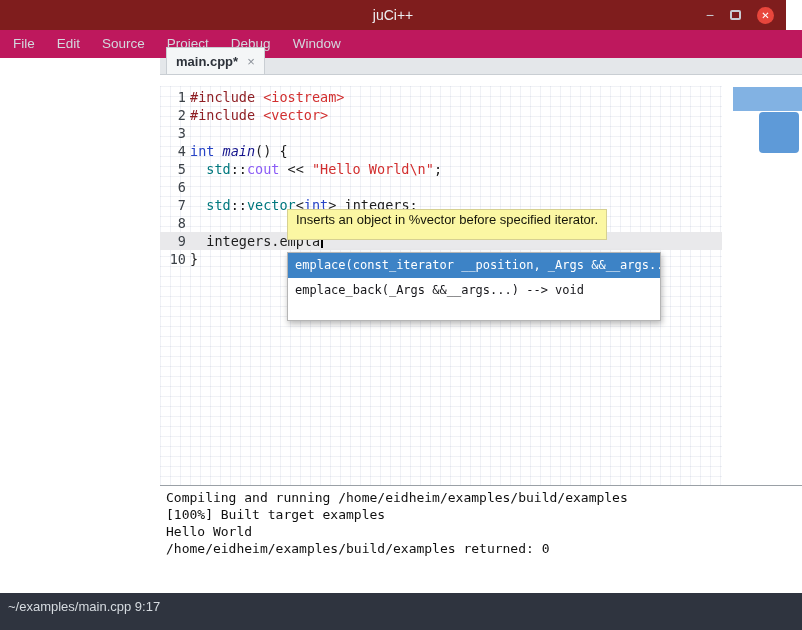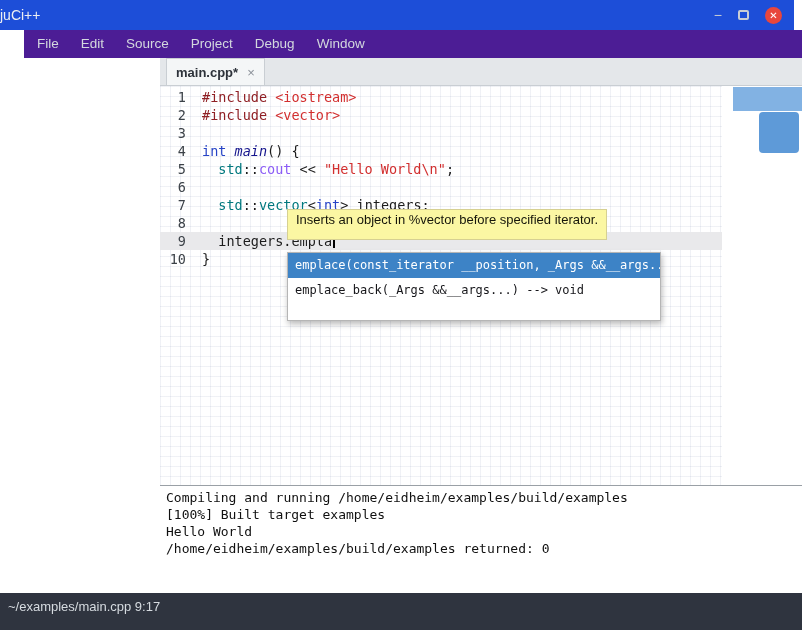--- a/index.html
+++ b/index.html
@@ -1,60 +1,60 @@
 <!DOCTYPE html>
 <html><head>
 <meta charset="utf-8">
 <style>
   * { margin:0; padding:0; box-sizing:border-box; }
   body { background:#555; font-family:"Liberation Sans", sans-serif; }
   .app { position:relative; width:802px; height:630px; background:#ffffff; overflow:hidden; }
 
   
-  .titlebar { position:absolute; top:0; left:0; right:8px; height:30px; background:#1d4ed8;
-              display:flex; align-items:center; justify-content:flex-start; }
+  .titlebar { position:absolute; top:0; left:0; right:16px; height:30px; background:#7f1d1d;
+              display:flex; align-items:center; justify-content:center; }
   .title-text { color:#edeff2; font-size:14px; }
   .win-controls { position:absolute; right:12px; top:0; height:30px; display:flex; align-items:center; gap:16px; }
   .btn-min { color:#c9cdd4; font-size:14px; line-height:30px; cursor:default; }
   .btn-restore { width:11px; height:10px; border:2px solid #c9cdd4; border-radius:2px; }
   .btn-close { width:17px; height:17px; border-radius:50%; background:#e8463c; color:#ffffff;
                font-size:10px; display:flex; align-items:center; justify-content:center; }
 
   
-  .menubar { position:absolute; top:30px; left:0; right:0; height:28px; background:#4c1d95;
-             display:flex; align-items:flex-end; padding-left:2px;margin-left:24px; }
+  .menubar { position:absolute; top:30px; left:0; right:0; height:28px; background:#be185d;
+             display:flex; align-items:flex-end; padding-left:2px; }
   .menu-item { padding:0 11px; line-height:28px; color:#d3d8de; font-size:13.5px; }
 
   
   .sidebar { position:absolute; top:58px; left:0; width:160px; bottom:27px; background:#ffffff;
              border-right:1px solid #bcc0c4; }
   .sidebar-header { height:28px; line-height:28px; padding-left:10px; color:#9aa0a8; font-size:14px; }
   .tree-item { height:27px; display:flex; align-items:center; font-size:13.5px; color:#272b33; padding-left:4px; }
   .tree-item.selected { background:#d5d8db; }
   .tree-item .arrow { width:20px; text-align:center; color:#4b5056; font-size:14px; }
 
   
   .main { position:absolute; top:58px; left:160px; right:0; bottom:27px; }
-  .tabbar { height:28px; background:#e4e7ea; border-bottom:1px solid #c9ced3; display:flex; align-items:flex-end; }
+  .tabbar { height:17px; background:#e4e7ea; border-bottom:1px solid #c9ced3; display:flex; align-items:flex-end; }
   .tab { height:27px; margin-left:6px; background:#f4f6f7; border:1px solid #c9ced3; border-bottom:none;
          display:flex; align-items:center; padding:0 9px; gap:9px; font-size:13px; font-weight:bold; color:#2d323a; }
   .tab-close { color:#8a9098; font-weight:normal; font-size:13px; }
 
   
   .editor { position:absolute; top:28px; left:0; right:0; height:399px; background:#ffffff; overflow:hidden; }
   .grid { position:absolute; left:0; top:0; width:562px; height:399px;
           background-image:
             linear-gradient(to right, rgba(40,60,120,0.07) 1px, transparent 1px),
             linear-gradient(to bottom, rgba(40,60,120,0.07) 1px, transparent 1px);
           background-size:10px 10px; }
   .code-row { position:absolute; left:0; width:562px; height:18px; display:flex;
               font-family:"DejaVu Sans Mono", monospace; font-size:13.5px; line-height:18px; }
   .code-row.current { background:#e9e9eb; }
   .gutter { width:26px; text-align:right; color:#3c4248; flex:none; }
-  .code-text { margin-left:16px; white-space:pre; color:#1c1c1c; }
+  .code-text { margin-left:4px; white-space:pre; color:#1c1c1c; }
   .caret { display:inline-block; width:2px; height:14px; background:#000; vertical-align:-2px; margin-left:1px; }
 
   .scroll-a { position:absolute; left:573px; top:1px; width:69px; height:24px; background:#82b2e3; }
   .scroll-b { position:absolute; left:599px; top:26px; width:40px; height:41px; background:#5e9ad8; border-radius:4px; }
 
   .tooltip { position:absolute; left:127px; top:123px; background:#fbf7a3; border:1px solid #d6d092;
              color:#15150a; font-size:13px; padding:2px 8px 12px; white-space:nowrap; z-index:5; }
   .popup { position:absolute; left:127px; top:166px; width:374px; height:69px; background:#ffffff;
            border:1px solid #b5b5b5; box-shadow:1px 3px 6px rgba(0,0,0,0.28); z-index:6; overflow:hidden; }
   .popup-item { height:25px; line-height:25px; font-family:"DejaVu Sans Mono", monospace; font-size:12px;

